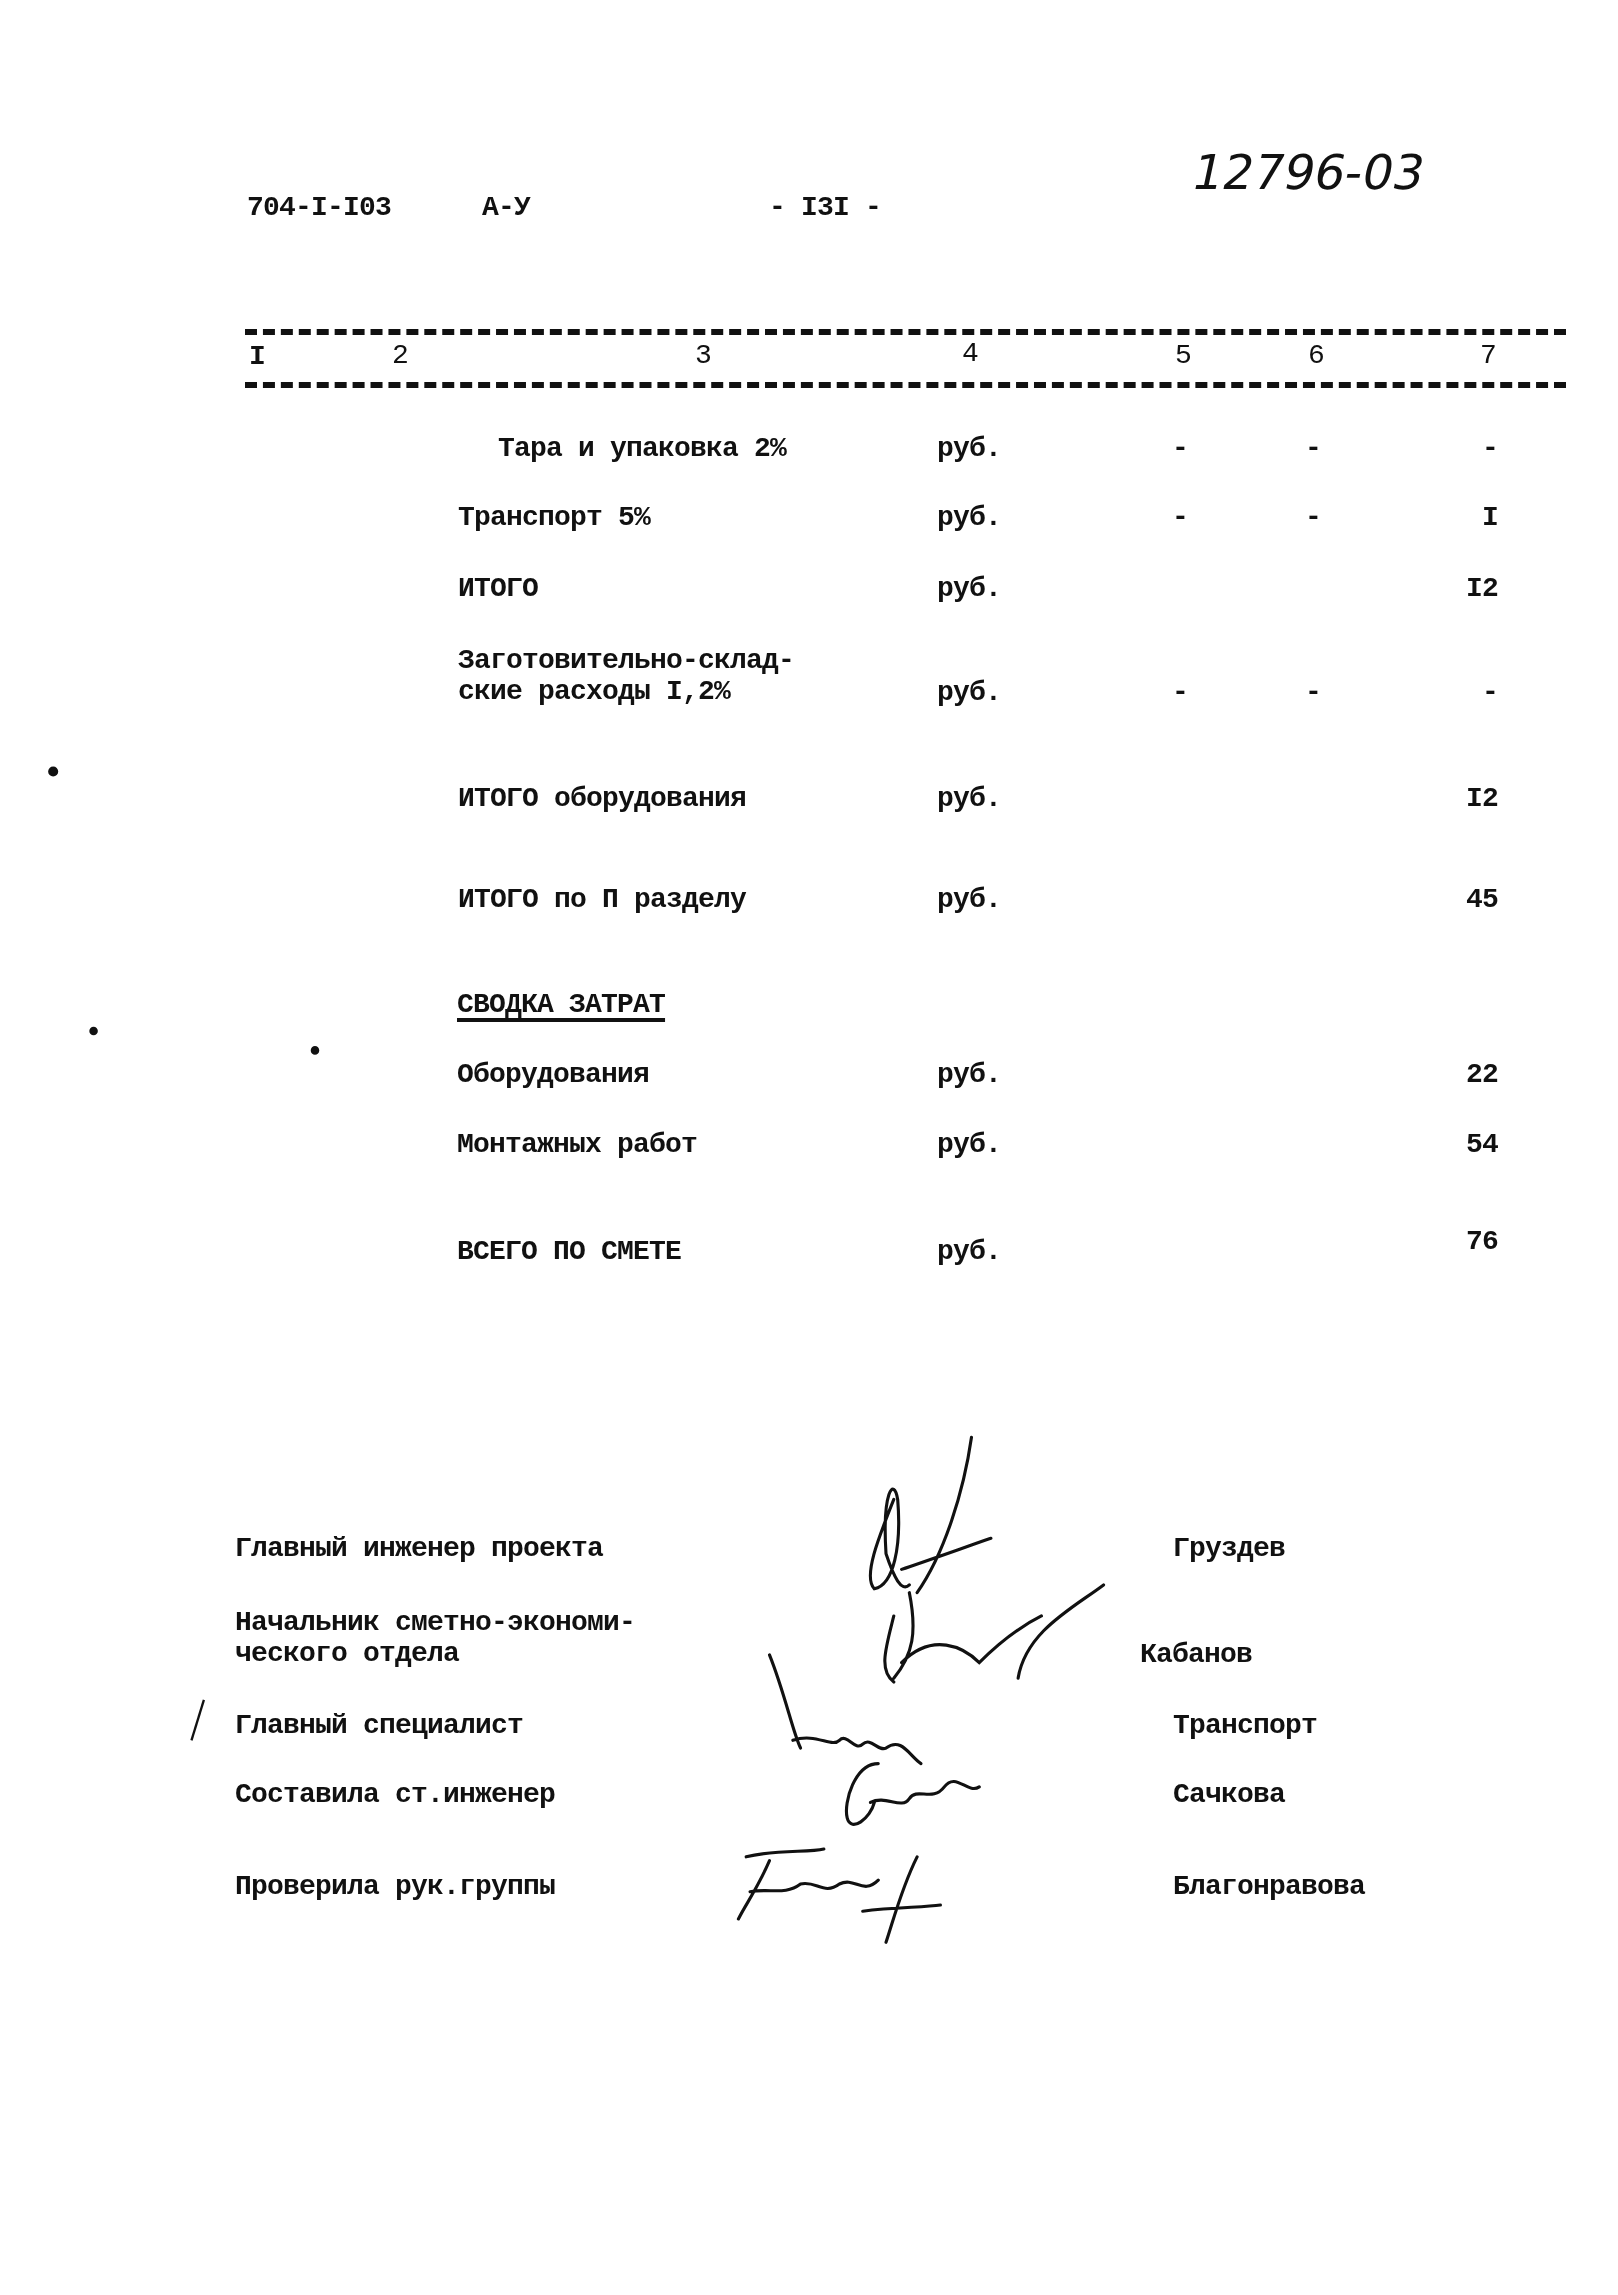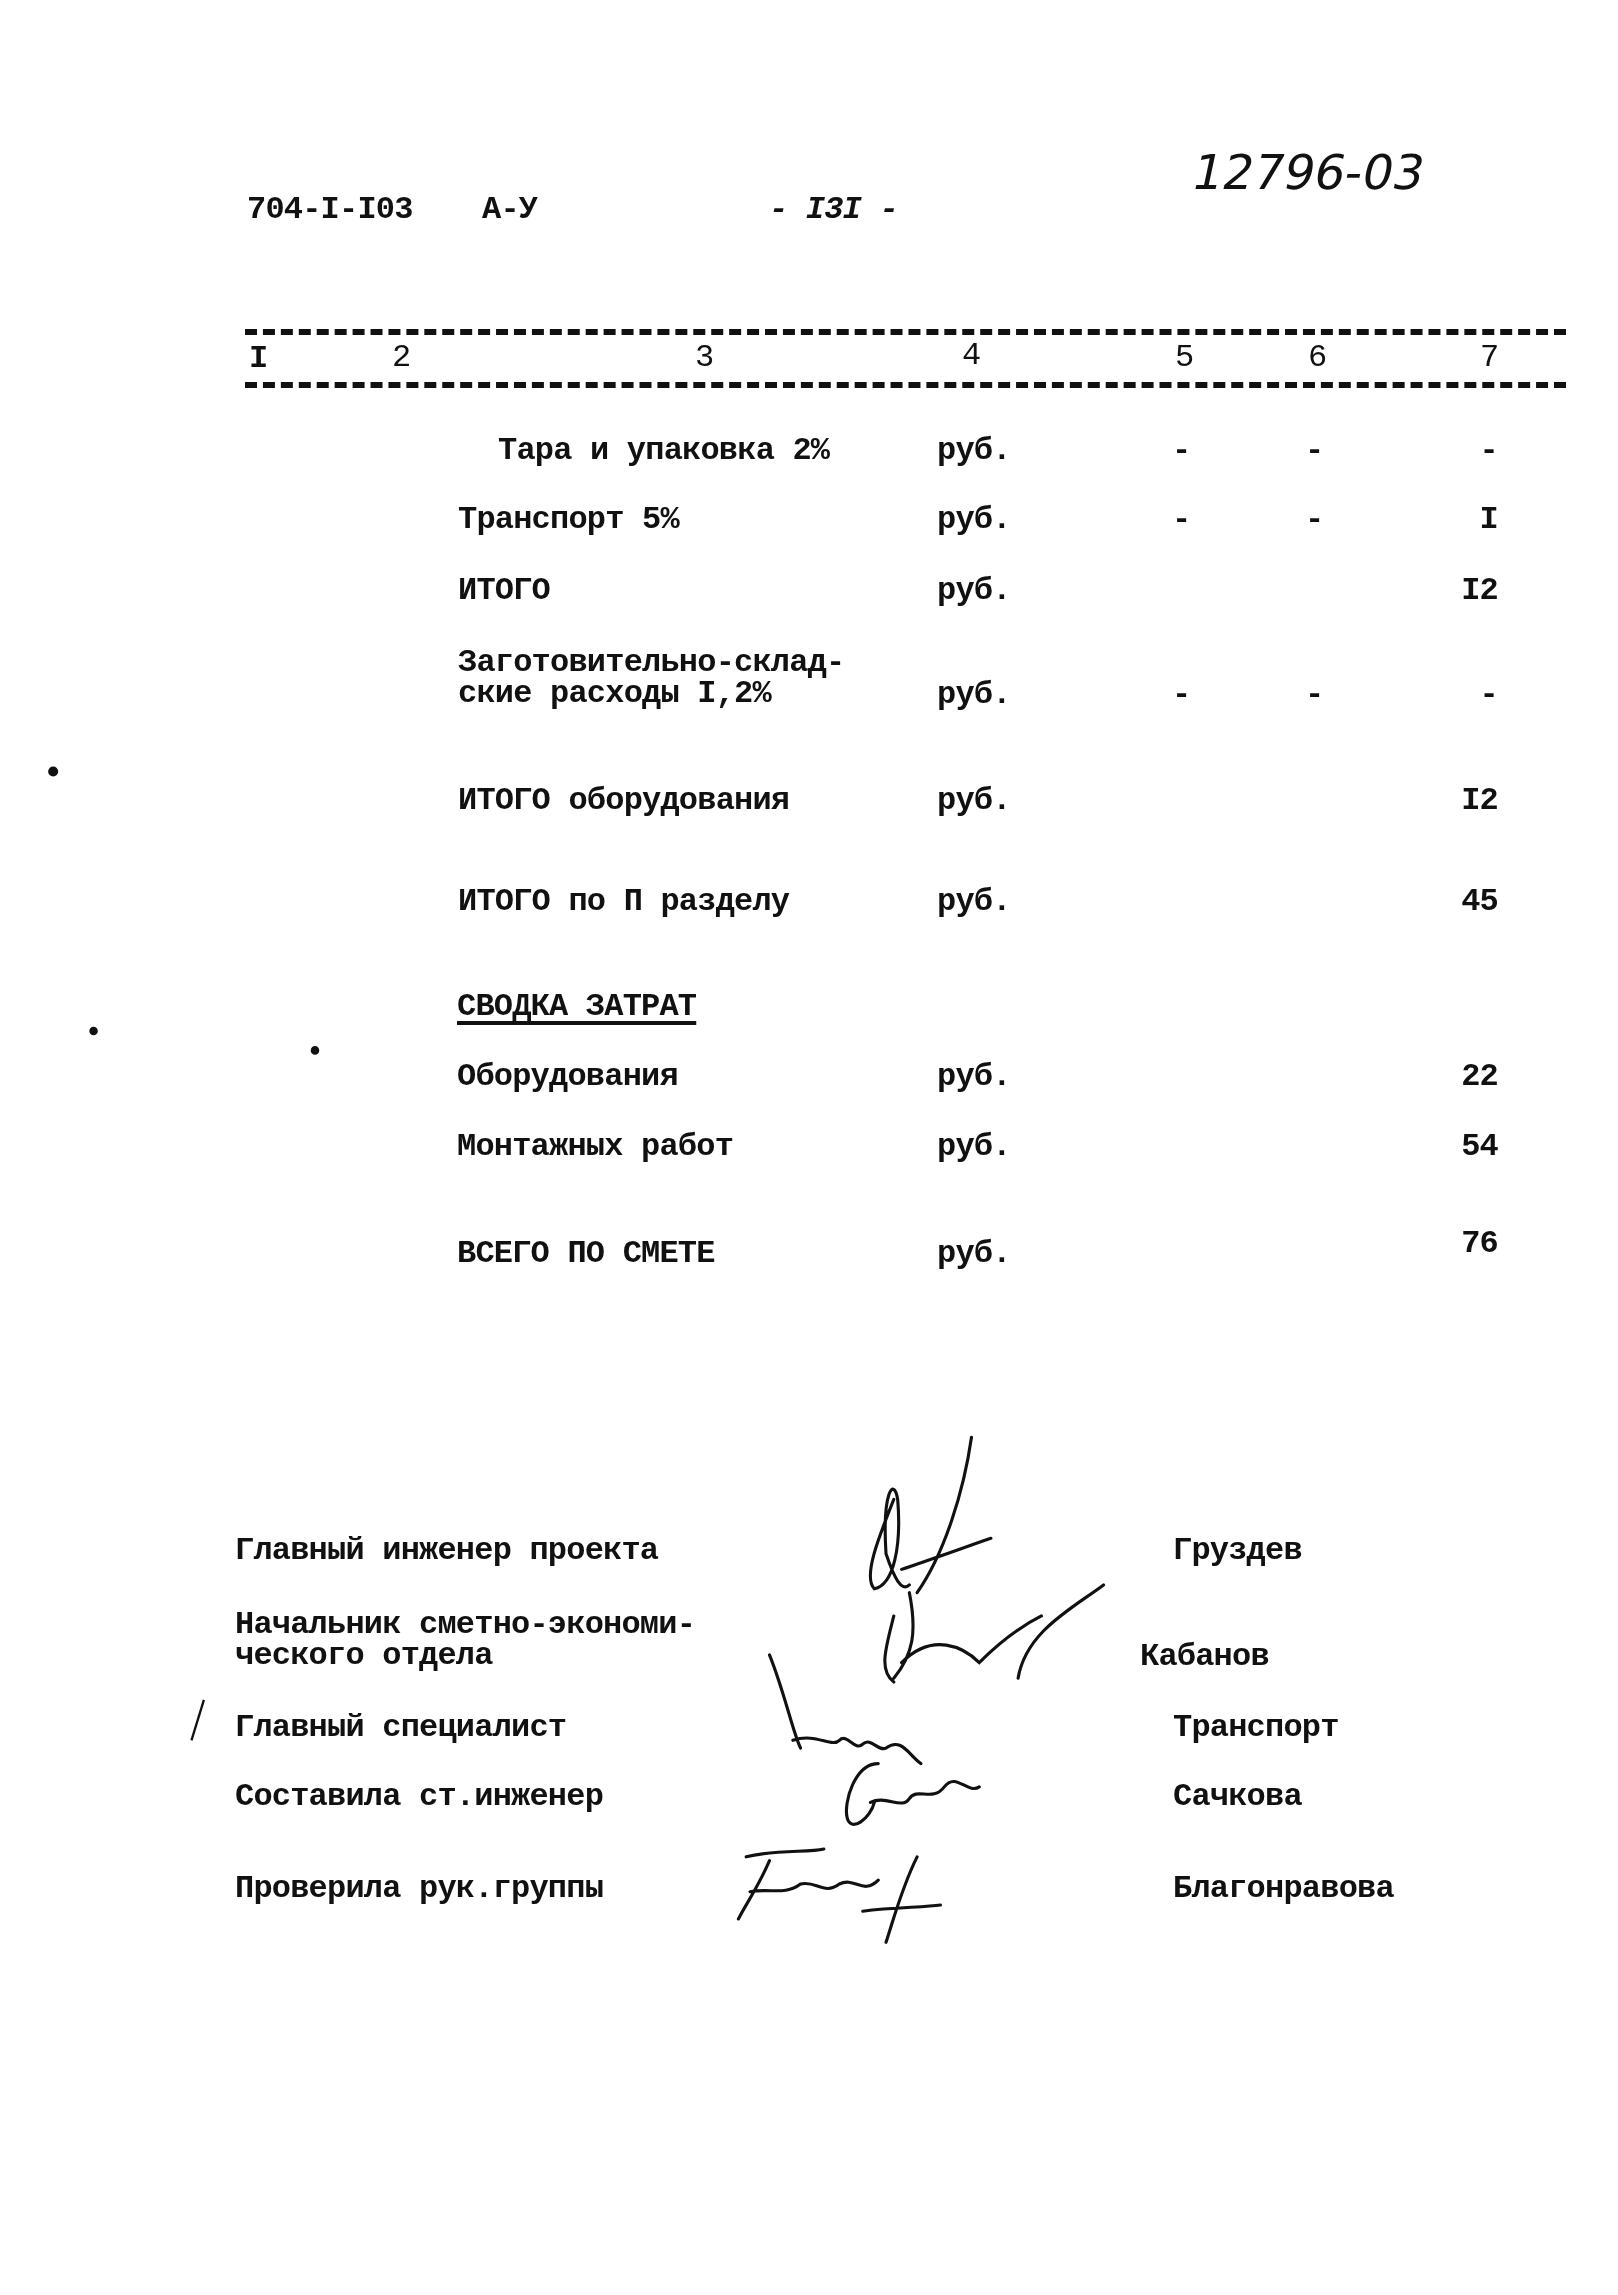--- a/index.html
+++ b/index.html
@@ -1,30 +1,30 @@
 <!DOCTYPE html>
 <html style="font-size:12.4px"><head>
 <meta charset="utf-8">
 <style>
   html, body { margin:0; padding:0; background:#fff; }
   body { width:1619px; height:2295px; position:relative; overflow:hidden;
          font-family:"Liberation Mono","DejaVu Sans Mono",monospace; color:#111; }
-  .t { position:absolute; white-space:nowrap; font-size:32px; font-weight:bold; line-height:1; letter-spacing:-0.8px; }
+  .t { position:absolute; white-space:nowrap; font-size:28px; font-weight:bold; line-height:1; letter-spacing:-0.8px; }
   .hw { position:absolute; font-family:"DejaVu Serif",serif; font-style:italic; font-size:47px; color:#111; white-space:nowrap; }
   .dash { position:absolute; left:245px; width:1321px; height:0; border-top:6.2px dashed #111; }
   .num { text-align:right; width:70px; }
   .u { text-decoration:underline; text-underline-offset:6.2px; text-decoration-thickness:3.9px; }
   svg.sig { position:absolute; overflow:visible; }
 </style>
 </head>
 <body>
 
 <div class="t" style="left:247px;top:194px;">704-I-I03</div>
 <div class="t" style="left:482px;top:194px;">А-У</div>
-<div class="t" style="left:769px;top:194px;font-style:italic;">- I3I -</div>
+<div class="t" style="left:769px;top:194px;">- I3I -</div>
 <div class="hw" style="left:1193px;top:144px;font-size:48px;font-style:normal;font-family:'DejaVu Sans',sans-serif;transform:skewX(-12deg);font-weight:normal;">12796-03</div>
 
 <div class="dash" style="top:329px;"></div>
 <div class="dash" style="top:382px;"></div>
 <div>
   <div class="t" style="left:249px;top:343px;">I</div>
   <div class="t" style="left:392px;top:342px;font-weight:normal;">2</div>
   <div class="t" style="left:695px;top:342px;font-weight:normal;">3</div>
   <div class="t" style="left:962px;top:340px;font-weight:normal;">4</div>
   <div class="t" style="left:1175px;top:342px;font-weight:normal;">5</div>

